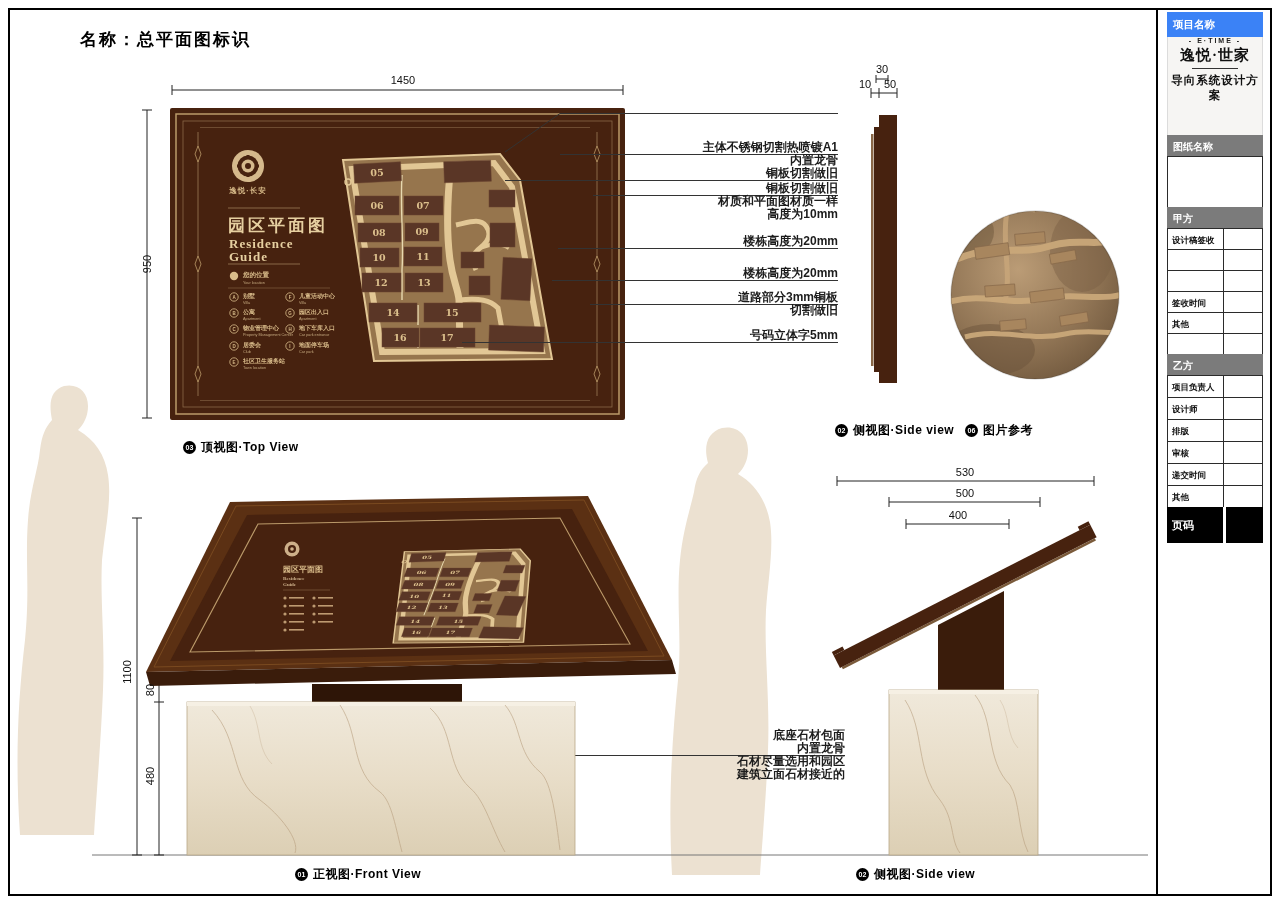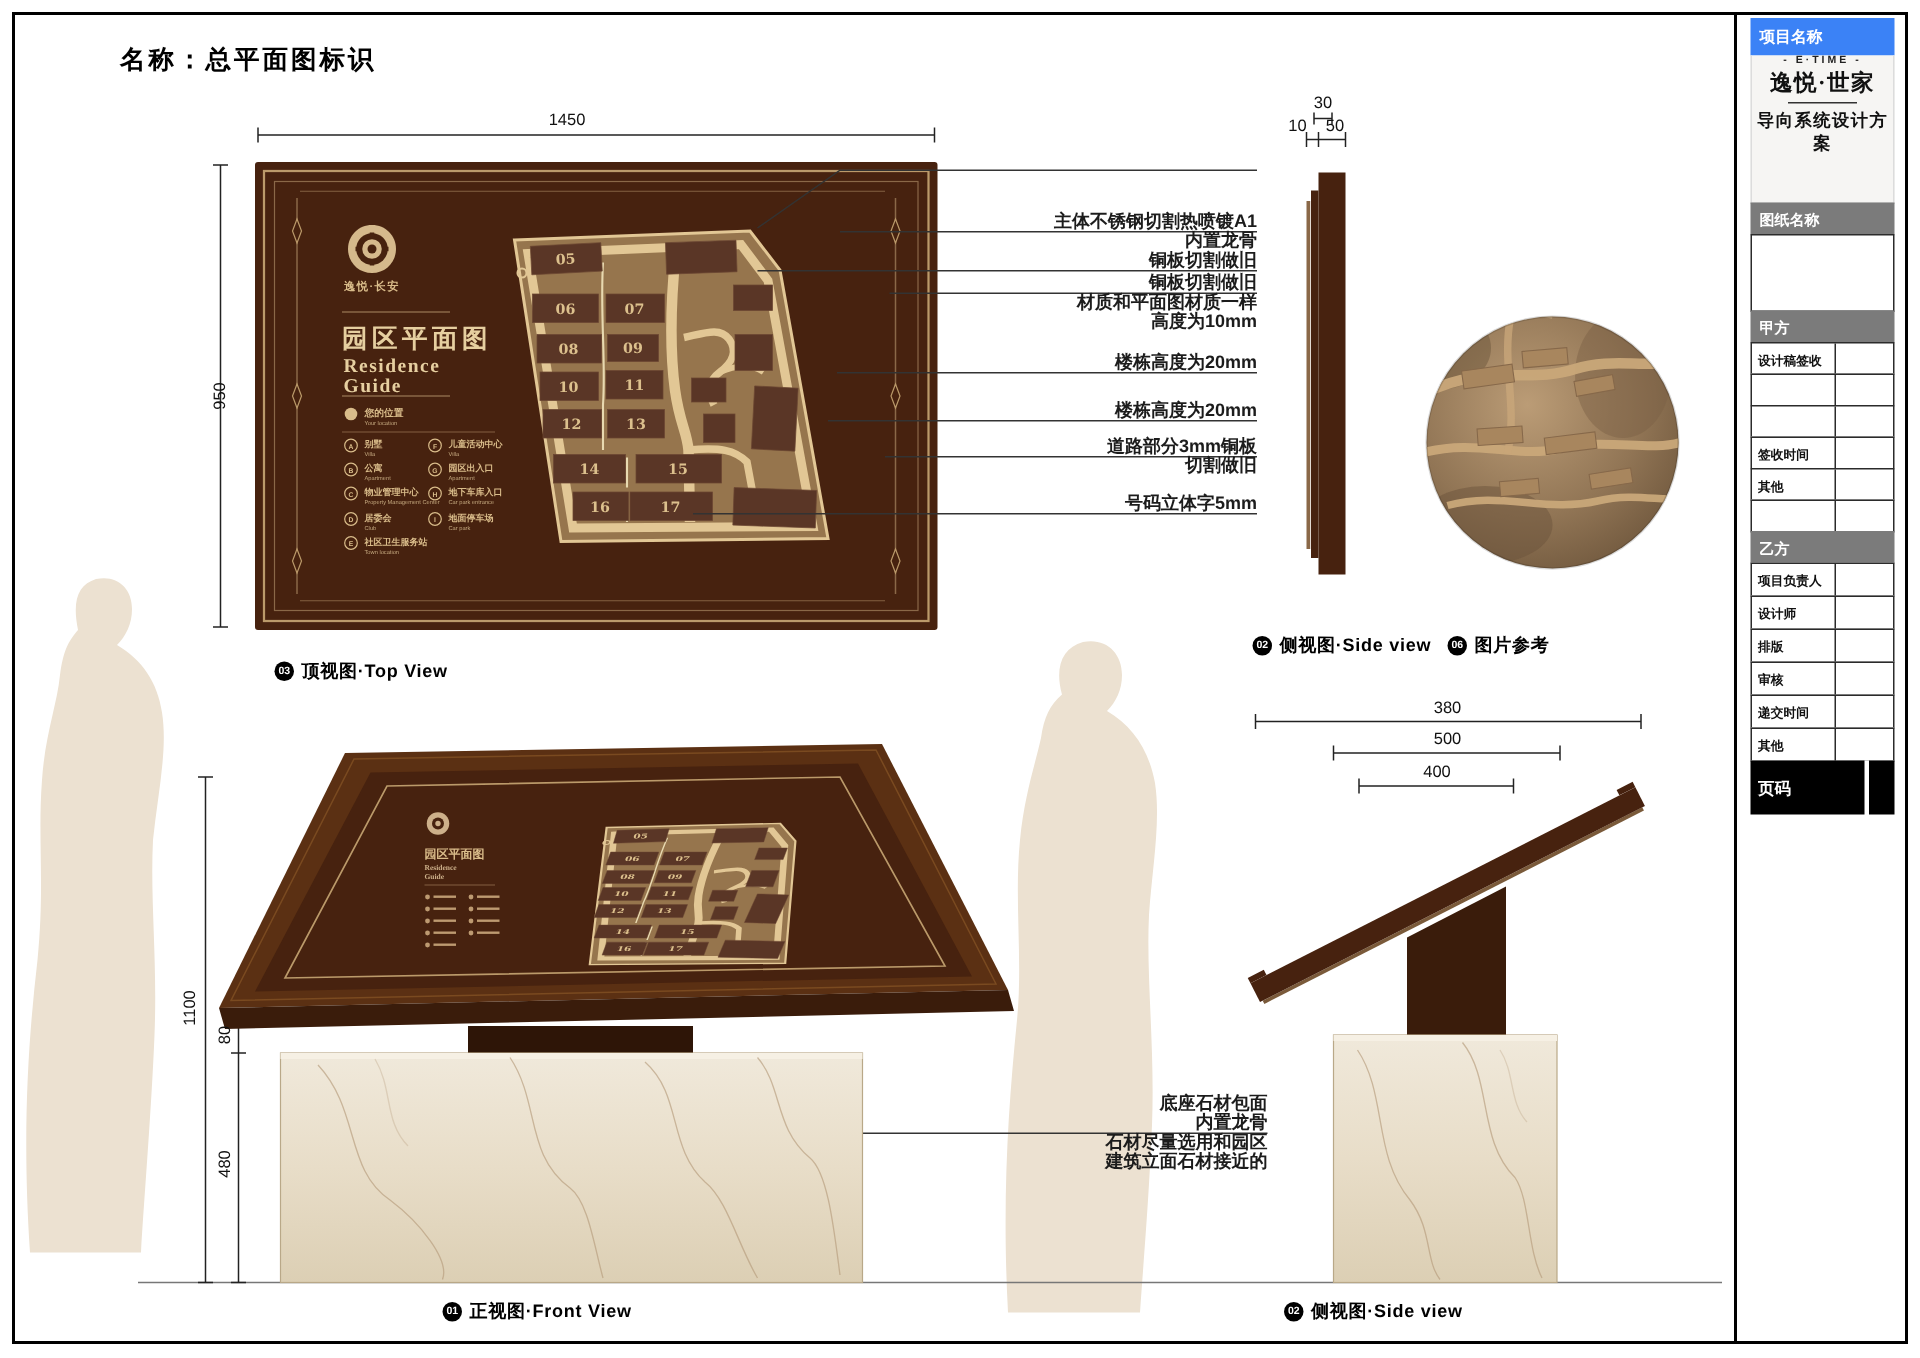--- a/index.html
+++ b/index.html
@@ -47,21 +47,21 @@
   .sb-logo .name { font-size:15px; font-weight:bold; font-family:"Liberation Serif", serif; color:#111; margin-top:2px; letter-spacing:1px; }
   .sb-logo .rule { width:46px; margin:3px auto; border-top:1px solid #333; }
   .sb-logo .scheme { font-size:11.5px; font-weight:bold; color:#111; margin-top:4px; letter-spacing:1px; }
   .sb-empty { background:#fff; height:52px; border:1px solid #2b2b2b; margin-top:-1px; }
   .sb-header2 { background:#7b7b7b; color:#fff; font-size:10px; font-weight:bold; padding:5px 0 0 6px; height:22px; margin-top:-1px; }
   .sb-row { display:flex; height:22px; border:1px solid #2b2b2b; margin-top:-1px; background:#fff; }
   .sb-row.tall { height:23px; }
   .sb-row .lbl { width:56px; border-right:1px solid #2b2b2b; font-size:8.5px; font-weight:bold; padding:6px 0 0 4px; color:#111; }
   .sb-row .val { flex:1; }
   .sb-page { display:flex; height:36px; margin-top:-1px; background:#fff; }
-  .sb-page .lbl { width:76px; background:#000; color:#fff; font-size:11px; font-weight:bold; padding:11px 0 0 5px; }
+  .sb-page .lbl { width:56px; background:#000; color:#fff; font-size:11px; font-weight:bold; padding:11px 0 0 5px; }
   .sb-page .val { flex:1; background:#000; margin-left:3px; }
 </style>
 </head>
 <body>
 
 <div class="sheet">
 
   <svg class="draw" viewBox="0 0 1280 905">
     <defs>
       <linearGradient id="marbleg" x1="0" y1="0" x2="0" y2="1">
@@ -374,32 +374,32 @@
         <rect x="842" y="668" width="284" height="2.5" fill="#7a5a3a"></rect>
         <rect x="840" y="654" width="288" height="14" fill="#47220f"></rect>
         <rect x="840" y="650" width="12" height="4" fill="#47220f"></rect>
         <rect x="1116" y="650" width="12" height="4" fill="#47220f"></rect>
       </g>
     </g>
   </svg>
 
   <div class="page-title">名称：总平面图标识</div>
 
-  <div class="dim" style="left:328px; top:74px; width:100px;">1450</div>
+  <div class="dim" style="left:353px; top:74px; width:100px;">1450</div>
   <div class="dim rot" style="left:122px; top:258px; width:50px;">950</div>
 
   <div class="dim" style="left:872px; top:63px; width:20px;">30</div>
   <div class="dim" style="left:856px; top:78px; width:18px;">10</div>
   <div class="dim" style="left:879px; top:78px; width:22px;">50</div>
 
   <div class="dim rot" style="left:102px; top:666px; width:50px;">1100</div>
   <div class="dim rot" style="left:130px; top:684px; width:40px;">80</div>
   <div class="dim rot" style="left:130px; top:770px; width:40px;">480</div>
 
-  <div class="dim" style="left:915px; top:466px; width:100px;">380</div>
+  <div class="dim" style="left:915px; top:466px; width:100px;">530</div>
   <div class="dim" style="left:915px; top:487px; width:100px;">500</div>
   <div class="dim" style="left:908px; top:509px; width:100px;">400</div>
 
   <div class="brandtext">逸悦·长安</div>
   <div class="ptitle-cn">园区平面图</div>
   <div class="ptitle-en" style="top:236px;">Residence</div>
   <div class="ptitle-en" style="top:249px;">Guide</div>
 
   <div class="ann" style="top:141px;">
     <div>主体不锈钢切割热喷镀A1</div>

